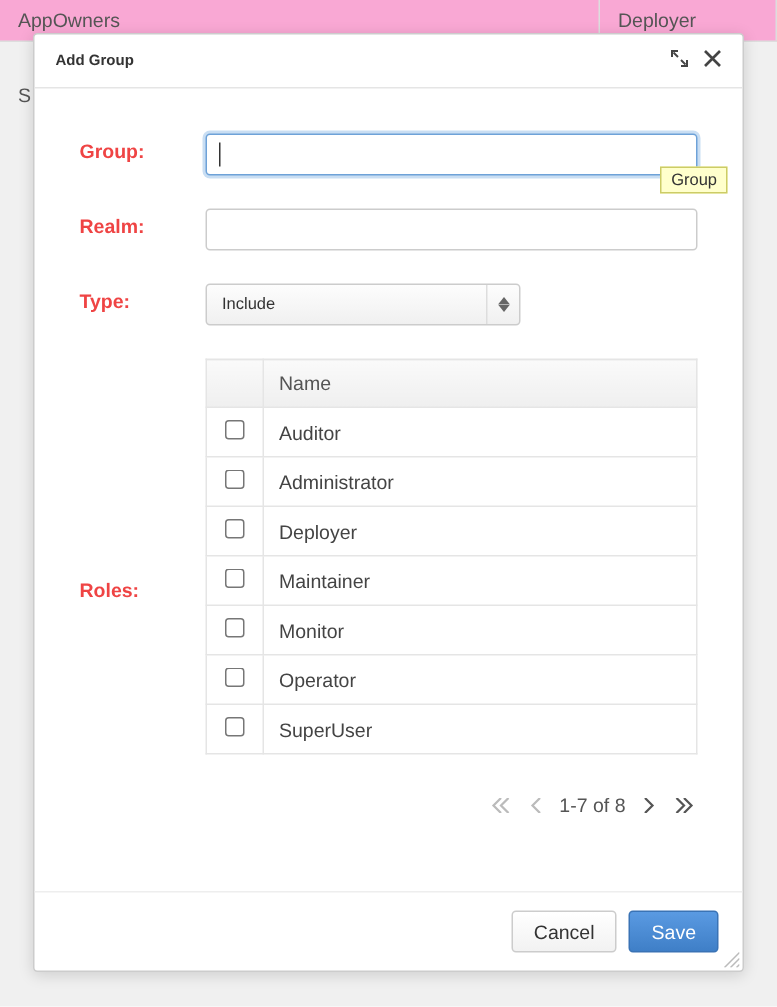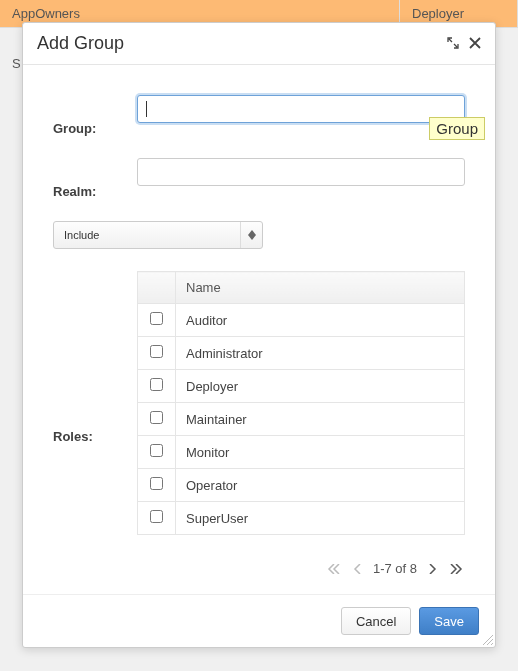--- a/index.html
+++ b/index.html
@@ -10,21 +10,21 @@
     background: #f0f0f0;
     width: 518px;
     height: 671px;
     overflow: hidden;
     position: relative;
   }
   .bg-table {
     position: absolute;
     top: 0; left: 0; right: 0;
     display: flex;
-    background: #fdba74;
+    background: #f9a8d4;
     border-bottom: 1px solid #ddd;
   }
   .bg-cell {
     padding: 6px 12px;
     border-right: 1px solid #ddd;
     color: #555;
   }
   .bg-cell.c1 { width: 400px; }
   .bg-cell.c2 { flex: 1; }
   .bg-row2 {
@@ -47,40 +47,39 @@
     display: flex;
     flex-direction: column;
   }
   .modal-header {
     display: flex;
     align-items: center;
     justify-content: space-between;
     padding: 10px 14px;
     border-bottom: 1px solid #e5e5e5;
   }
-  .modal-title { font-weight: normal; font-size: 18px; color: #333; }
+  .modal-title { font-weight: bold; font-size: 10px; color: #333; }
   .modal-controls { display: flex; gap: 10px; color: #444; }
   .modal-controls span { cursor: pointer; font-size: 15px; line-height: 1; }
 
   .modal-body {
     flex: 1;
     padding: 30px 30px 10px 30px;
     overflow: auto;
   }
   .form-row {
     display: flex;
     align-items: flex-start;
     margin-bottom: 22px;
   }
   .form-label {
     width: 84px;
     padding-top: 4px;
     font-weight: bold;
-    color: #404040;
-    margin-top: 22px;
+    color: #ef4444;
   }
   .form-field { flex: 1; position: relative; }
 
   .input-text {
     width: 100%;
     height: 28px;
     padding: 4px 8px;
     border: 1px solid #ccc;
     border-radius: 3px;
     font-size: 13px;
@@ -90,21 +89,21 @@
     box-shadow: 0 0 0 2px rgba(100,160,220,0.35);
     outline: none;
   }
   .tooltip {
     position: absolute;
     top: 22px;
     right: -20px;
     background: #ffffcc;
     border: 1px solid #cccc66;
     padding: 2px 6px;
-    font-size: 15px;
+    font-size: 11px;
     color: #333;
     white-space: nowrap;
   }
 
   .select-wrap {
     position: relative;
     width: 210px;
   }
   .select-input {
     width: 100%;
@@ -255,20 +254,21 @@
     </div>
 
     <div class="form-row">
       <div class="form-label">Realm:</div>
       <div class="form-field">
         <input type="text" class="input-text" value="" style="">
       </div>
     </div>
 
     <div class="form-row">
+      <div class="form-label">Type:</div>
       <div class="form-field">
         <div class="select-wrap">
           <button class="select-input">Include</button>
           <div class="select-arrows">
             <svg viewBox="0 0 8 5">
                 <path d="M0 5 L4 0 L8 5 Z" fill="#666"></path>
               </svg>
             <svg viewBox="0 0 8 5">
                 <path d="M0 0 L4 5 L8 0 Z" fill="#666"></path>
               </svg>

